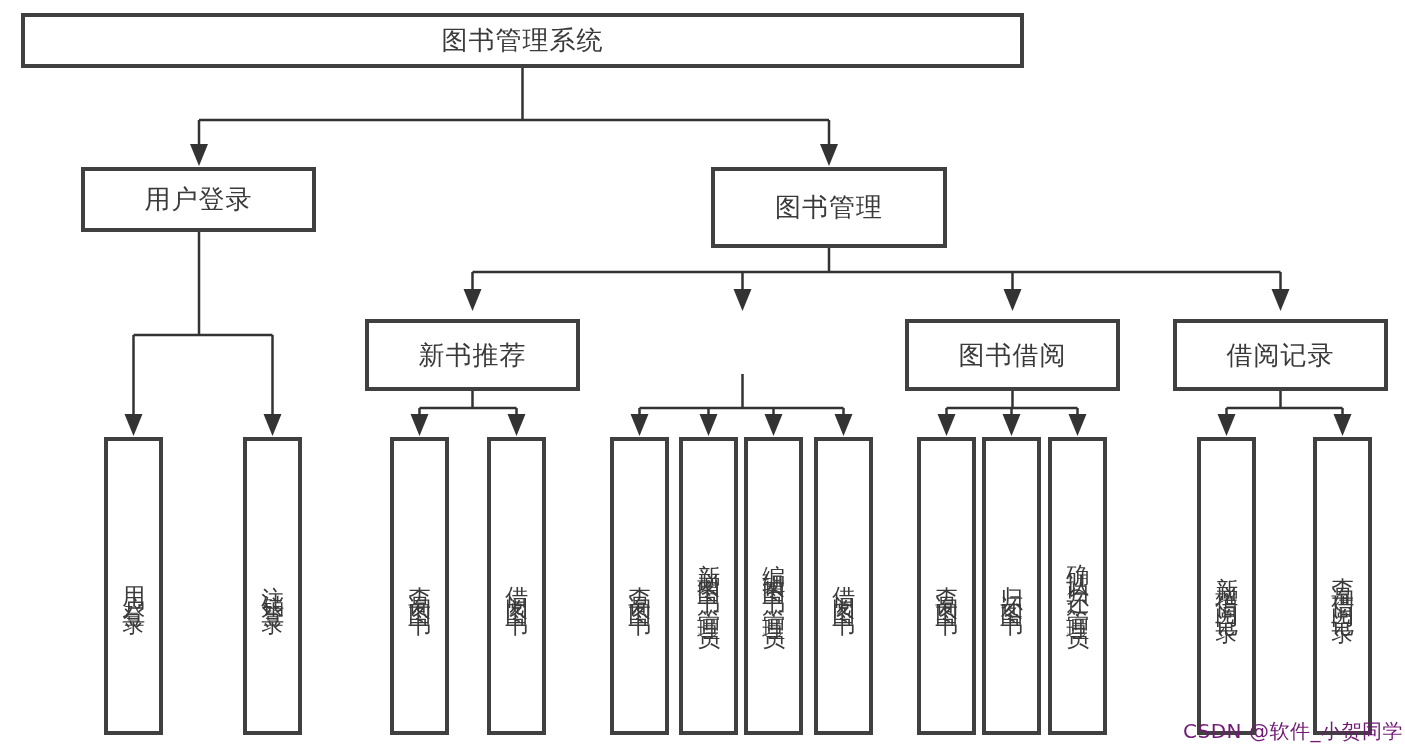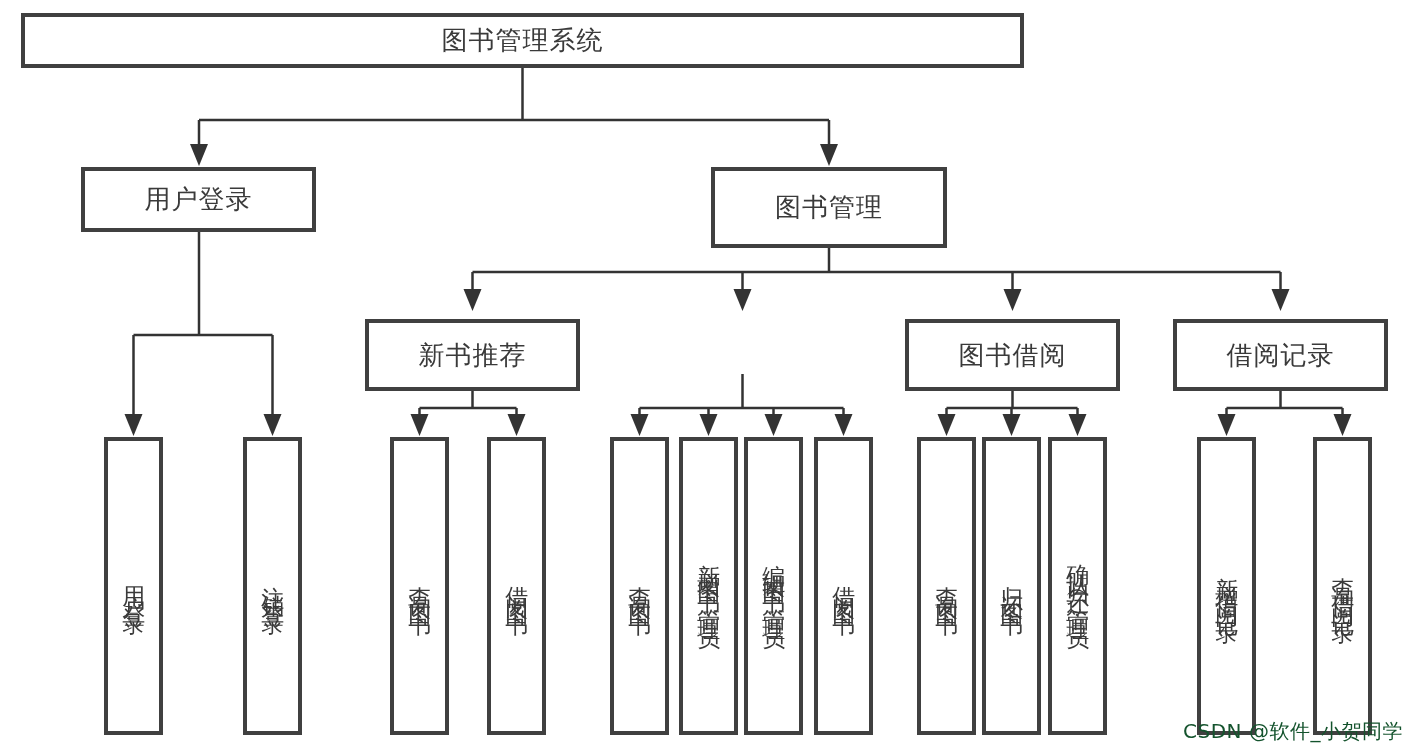--- a/index.html
+++ b/index.html
@@ -57,21 +57,21 @@
   .lf-c1 { left: 610px; }  .lf-c2 { left: 679px; }
   .lf-c3 { left: 744px; }  .lf-c4 { left: 814px; }
   .lf-d1 { left: 917px; }  .lf-d2 { left: 982px; }
   .lf-d3 { left: 1048px; }
   .lf-e1 { left: 1197px; } .lf-e2 { left: 1313px; }
   #watermark {
     position: absolute;
     left: 1183px;
     top: 718px;
     font-size: 20px;
-    color: #14532d;
+    color: #701a75;
     white-space: nowrap;
     z-index: 3;
     letter-spacing: 0.5px;
   }
 </style>
 </head>
 <body>
 
 <div id="canvas">
 

